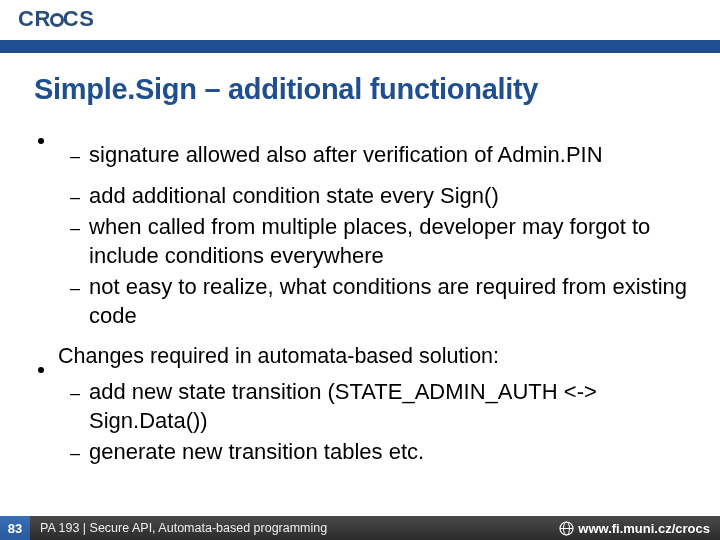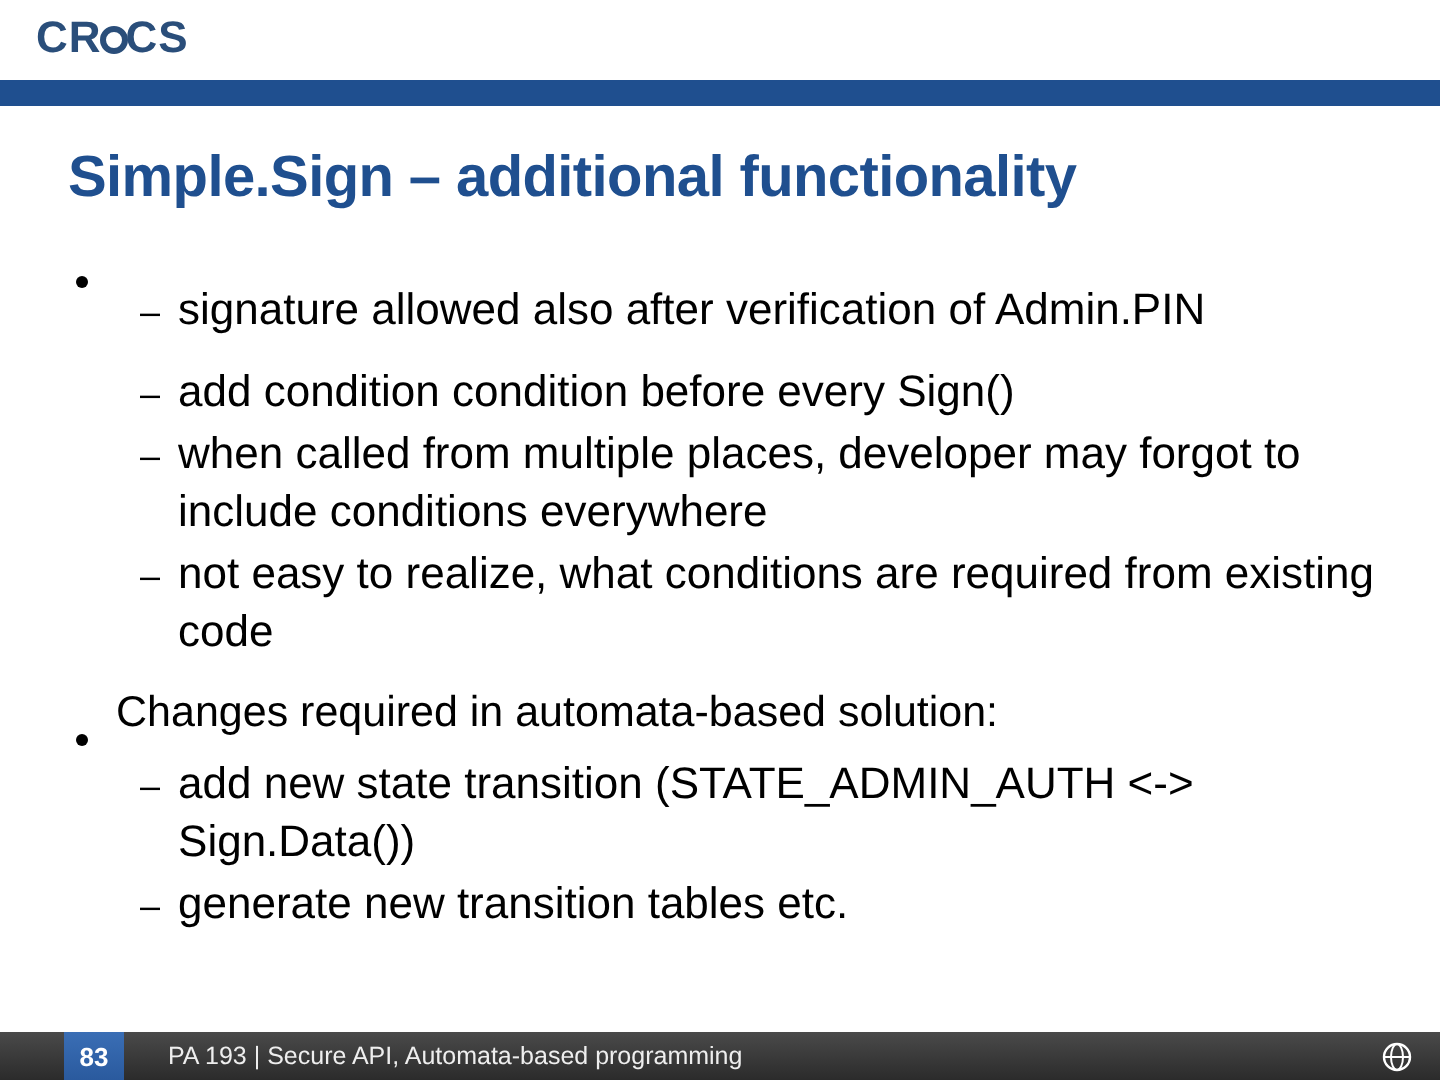--- a/index.html
+++ b/index.html
@@ -12,23 +12,23 @@
   .title { font-size: 29px; color: #1f4f8f; font-weight: bold; margin-bottom: 22px; letter-spacing: -0.3px; }
   ul.top { list-style: none; }
   ul.top > li { margin-bottom: 4px; }
   ul.top > li > .row { display: flex; align-items: baseline; }
   ul.top .dot { width: 6px; height: 6px; background: #000; border-radius: 50%; margin-right: 14px; margin-left: 4px; flex-shrink: 0; position: relative; top: 10px; }
   ul.top .txt { font-size: 21.5px; color: #000; line-height: 1.35; }
   ul.sub { list-style: none; margin: 6px 0 12px 36px; }
   ul.sub li { display: flex; align-items: baseline; margin-bottom: 2px; }
   ul.sub .dash { margin-right: 9px; font-size: 18px; color: #000; flex-shrink: 0; }
   ul.sub .stxt { font-size: 22px; color: #000; line-height: 1.32; }
-  .footer { position: absolute; bottom: 0; left: 0; right: 0; height: 24px; background: linear-gradient(#4a4a4a,#2b2b2b); display: flex; align-items: center; padding-left: 32px; }
+  .footer { position: absolute; bottom: 0; left: 0; right: 0; height: 24px; background: linear-gradient(#4a4a4a,#2b2b2b); display: flex; align-items: center; }
   .pagenum { background: linear-gradient(#3a6eb5,#2a5a9e); color: #fff; font-size: 13px; width: 30px; height: 24px; display: flex; align-items: center; justify-content: center; font-weight: bold; }
-  .ftext { color: #eee; font-size: 12.5px; margin-left: 22px; }
+  .ftext { color: #eee; font-size: 12.5px; margin-left: 10px; }
   .furl { position: absolute; right: 10px; color: #fff; font-size: 13px; font-weight: bold; }
   .furl svg { vertical-align: -3px; margin-right: 4px; }
 </style>
 </head>
 <body>
 
 <div class="header">
   <div class="logo">
     <span>CR</span><span class="hole"></span><span>CS</span>
   </div>
@@ -46,21 +46,21 @@
           <li>
             <span class="dash">–</span>
             <span class="stxt">signature allowed also after verification of Admin.PIN</span>
           </li>
         </ul>
       </li>
       <li>
         <ul class="sub">
           <li>
             <span class="dash">–</span>
-            <span class="stxt">add condition condition before every Sign()</span>
+            <span class="stxt">add additional condition state every Sign()</span>
           </li>
           <li>
             <span class="dash">–</span>
             <span class="stxt">when called from multiple places, developer may forgot to include conditions everywhere</span>
           </li>
           <li>
             <span class="dash">–</span>
             <span class="stxt">not easy to realize, what conditions are required from existing code</span>
           </li>
         </ul>
@@ -85,15 +85,15 @@
 </div>
 
 <div class="footer">
   <div class="pagenum">83</div>
   <div class="ftext">PA 193 | Secure API, Automata-based programming</div>
   <div class="furl">
     <svg width="15" height="15" viewBox="0 0 15 15">
         <circle cx="7.5" cy="7.5" r="6.5" fill="none" stroke="#fff" stroke-width="1.2"></circle>
         <ellipse cx="7.5" cy="7.5" rx="3" ry="6.5" fill="none" stroke="#fff" stroke-width="1"></ellipse>
         <line x1="1" y1="7.5" x2="14" y2="7.5" stroke="#fff" stroke-width="1"></line>
-      </svg>
+      </svg><span>www.fi.muni.cz/crocs</span>
   </div>
 </div>
 
 </body></html>

